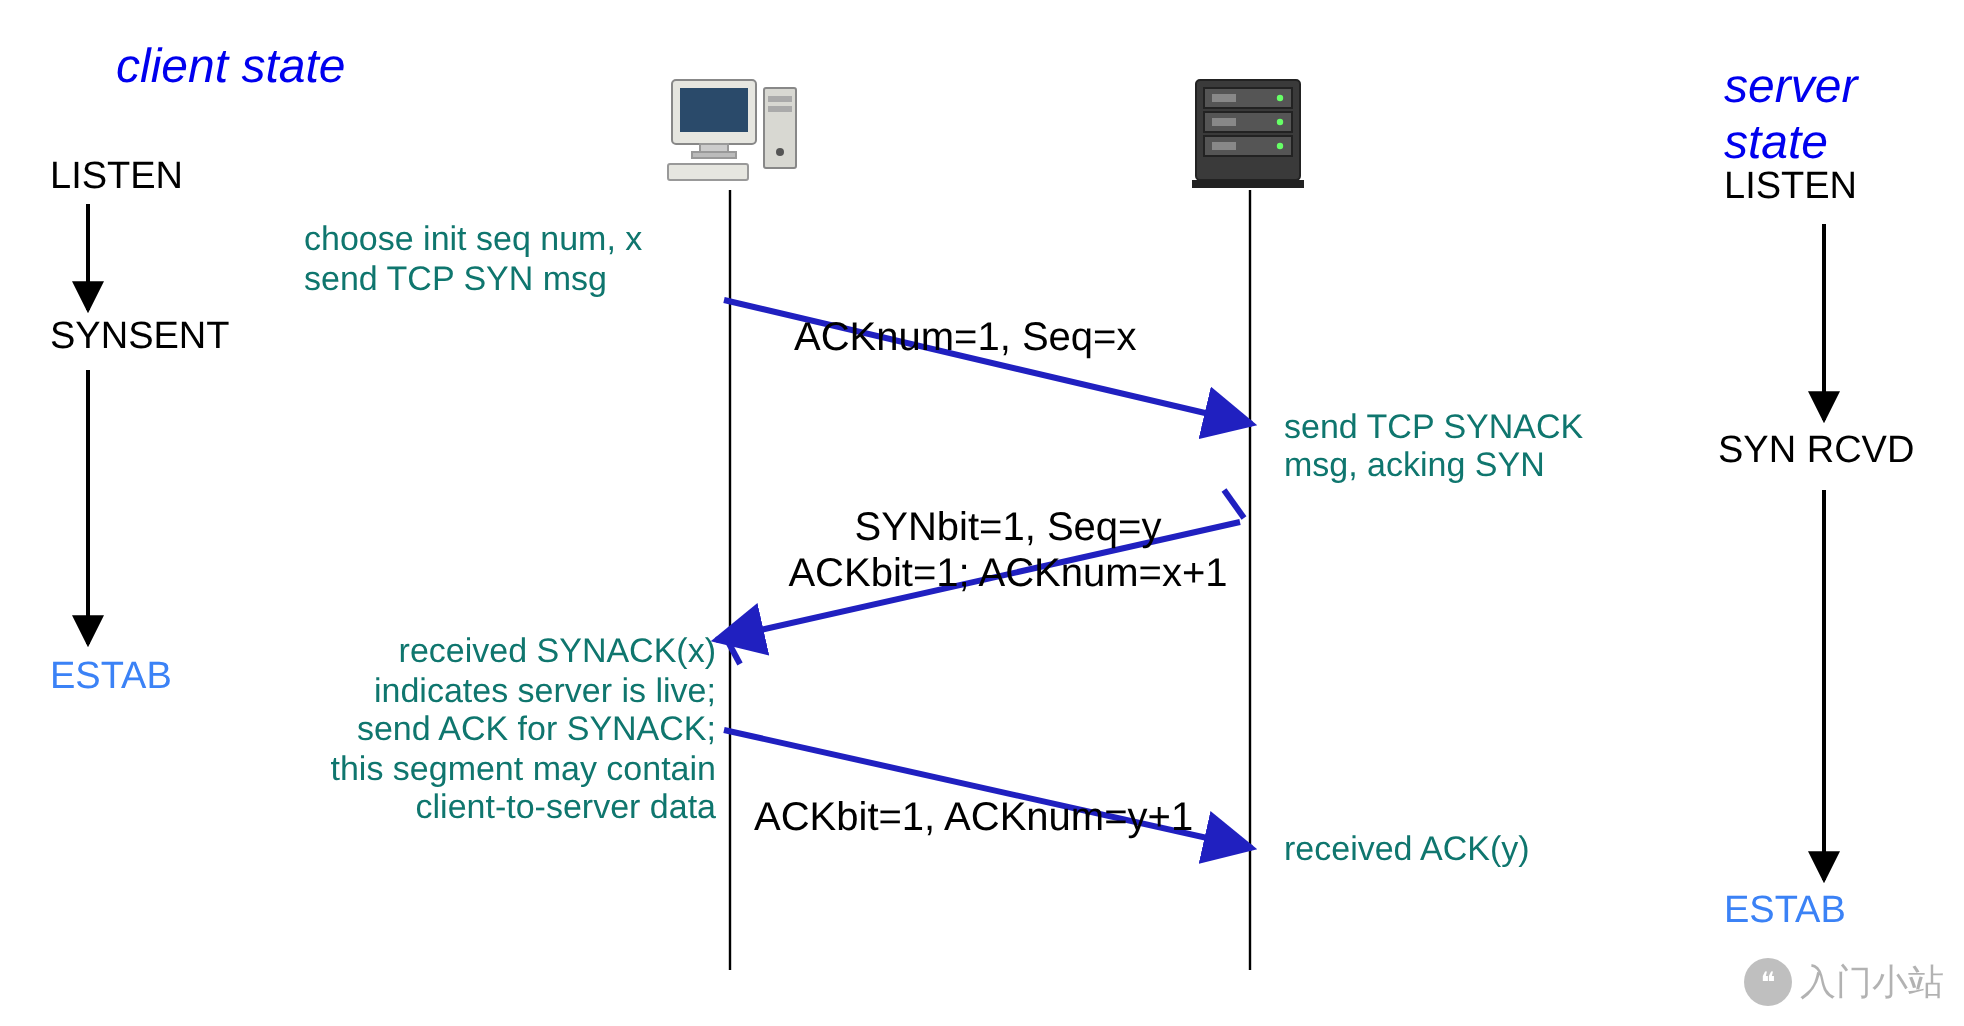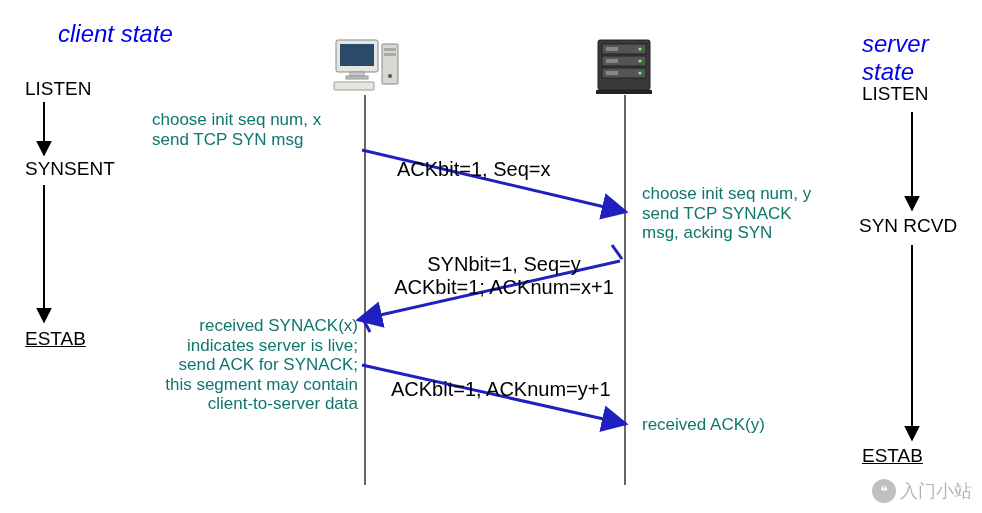--- a/index.html
+++ b/index.html
@@ -18,22 +18,21 @@
     font-size: 24px;
     position: absolute;
     margin-left: 26px;
   }
   .state {
     font-size: 19px;
     position: absolute;
     color: #000;
   }
   .state.estab {
-    color: #000000;
-    text-decoration: underline;
+    color: #3b82f6;
   }
   .note {
     font-size: 17px;
     position: absolute;
     line-height: 1.15;
     color: #0f766e;
   }
   .msg {
     font-size: 20px;
     position: absolute;
@@ -143,34 +142,34 @@
 
 <div class="note" style="left:130px; top:316px; text-align:right; width:228px;">
   <span>received SYNACK(x)</span><br>
   <span>indicates server is live;</span><br>
   <span>send ACK for SYNACK;</span><br>
   <span>this segment may contain</span><br>
   <span>client-to-server data</span>
 </div>
 
 <div class="note" style="left:642px; top:184px;">
-  <span>choose init seq num, y</span><br>
+  <br>
   <span>send TCP SYNACK</span><br>
   <span>msg, acking SYN</span>
 </div>
 
 <div class="note" style="left:642px; top:415px;">
   <span>received ACK(y)</span><br>
 </div>
 
-<div class="msg" style="left:397px; top:158px;">ACKbit=1, Seq=x</div>
+<div class="msg" style="left:397px; top:158px;">ACKnum=1, Seq=x</div>
 
 <div class="msg" style="left:394px; top:253px; text-align:center; width:220px;">
   <span>SYNbit=1, Seq=y</span><br>
   <span>ACKbit=1; ACKnum=x+1</span>
 </div>
 
-<div class="msg" style="left:377px; top:378px;margin-left:14px;">ACKbit=1, ACKnum=y+1</div>
+<div class="msg" style="left:377px; top:398px;">ACKbit=1, ACKnum=y+1</div>
 
 <div class="watermark">
   <span class="wm-icon">❝</span>
   <span>入门小站</span>
 </div>
 
 </body></html>

